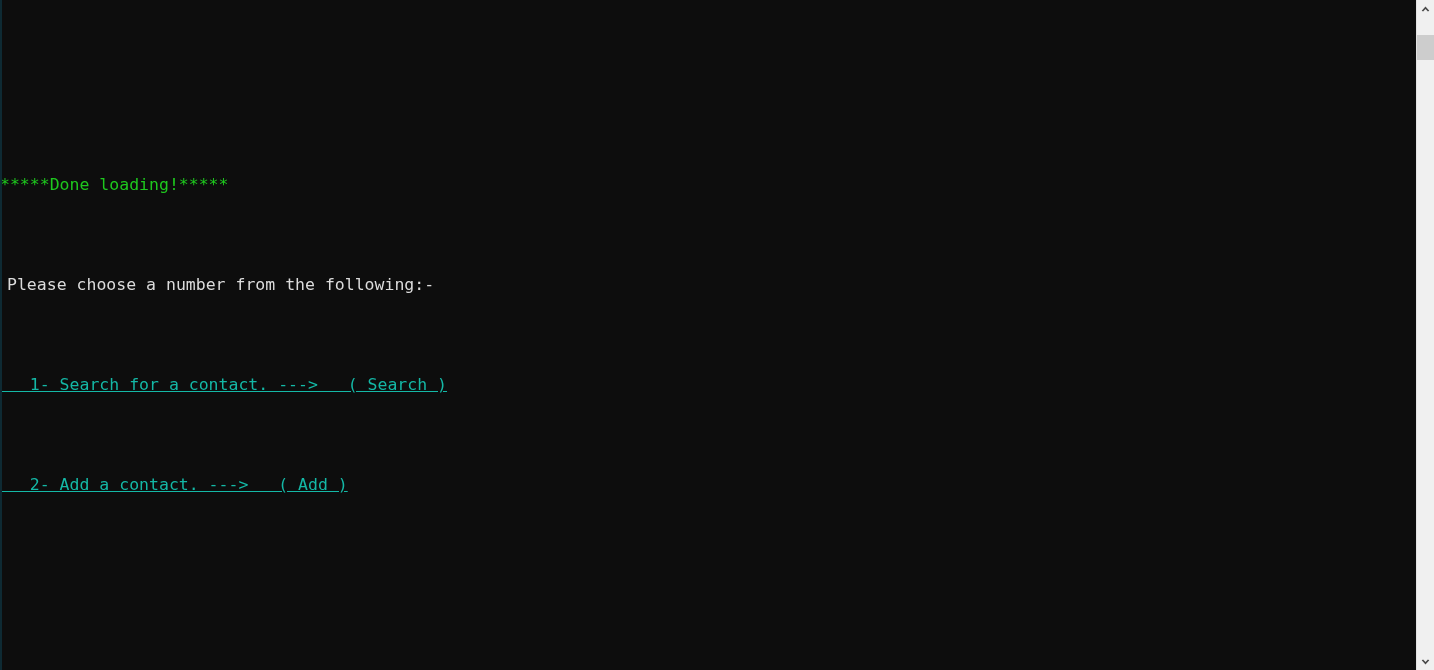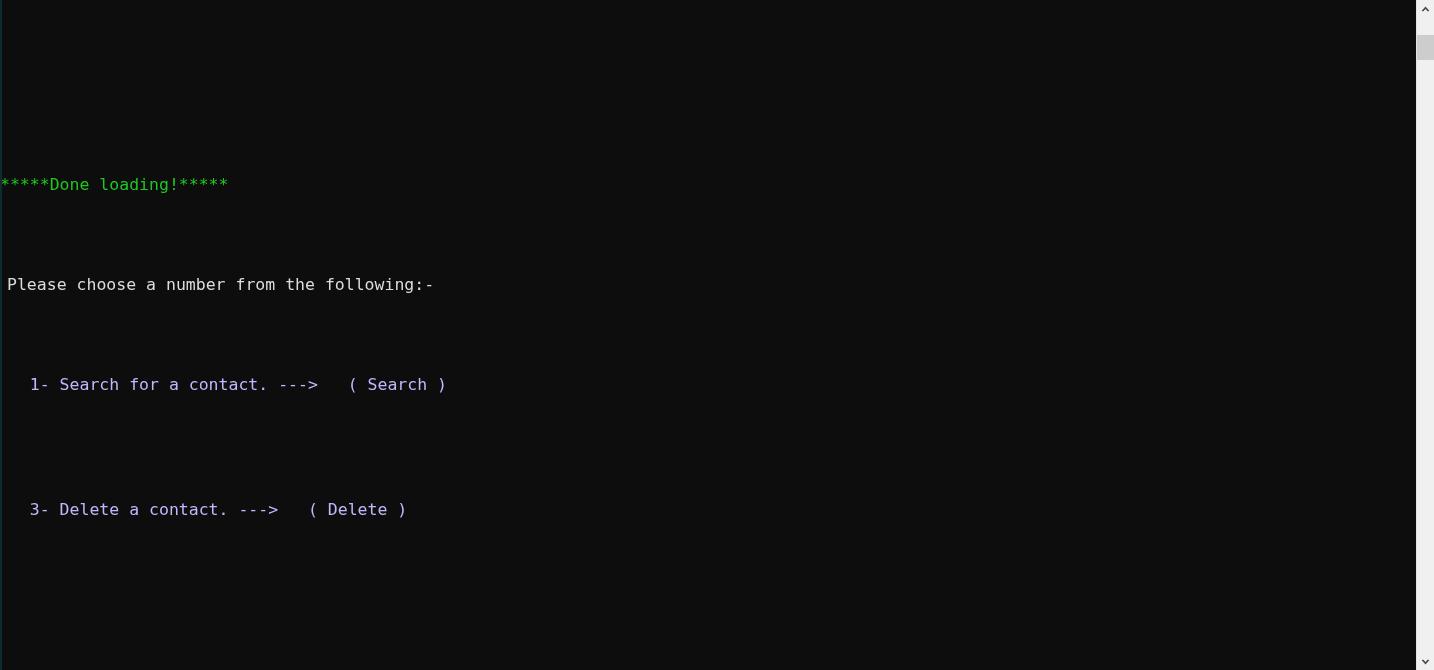--- a/index.html
+++ b/index.html
@@ -59,21 +59,21 @@
   }
 
   .line {
     height: 25px;
     white-space: pre;
     font-family: "DejaVu Sans Mono", "Liberation Mono", monospace;
   }
 
   .c-green  { color: #1ec81e; }
   .c-white  { color: #dcdcdc; margin-left: 7px; }
-  .c-blue   { color: #c4b5fd; }
+  .c-blue   { color: #14b8a6; text-decoration: underline; }
 
   
   .scrollbar {
     position: relative;
     flex: 0 0 18px;
     width: 18px;
     height: 670px;
     background: #f0f0f0;
     border-left: 1px solid #e2e2e2;
     box-sizing: border-box;
@@ -117,22 +117,22 @@
 
   <div class="console">
     <div class="console-lines">
 
       <div class="line c-green">*****Done loading!*****</div>
 
       <div class="line c-white">Please choose a number from the following:-</div>
 
       <div class="line c-blue">   1- Search for a contact. ---&gt;   ( Search )</div>
 
+      <div class="line c-blue">   2- Add a contact. ---&gt;   ( Add )</div>
 
-      <div class="line c-blue">   3- Delete a contact. ---&gt;   ( Delete )</div>
 
       
 
       
 
       
 
       
 
       

